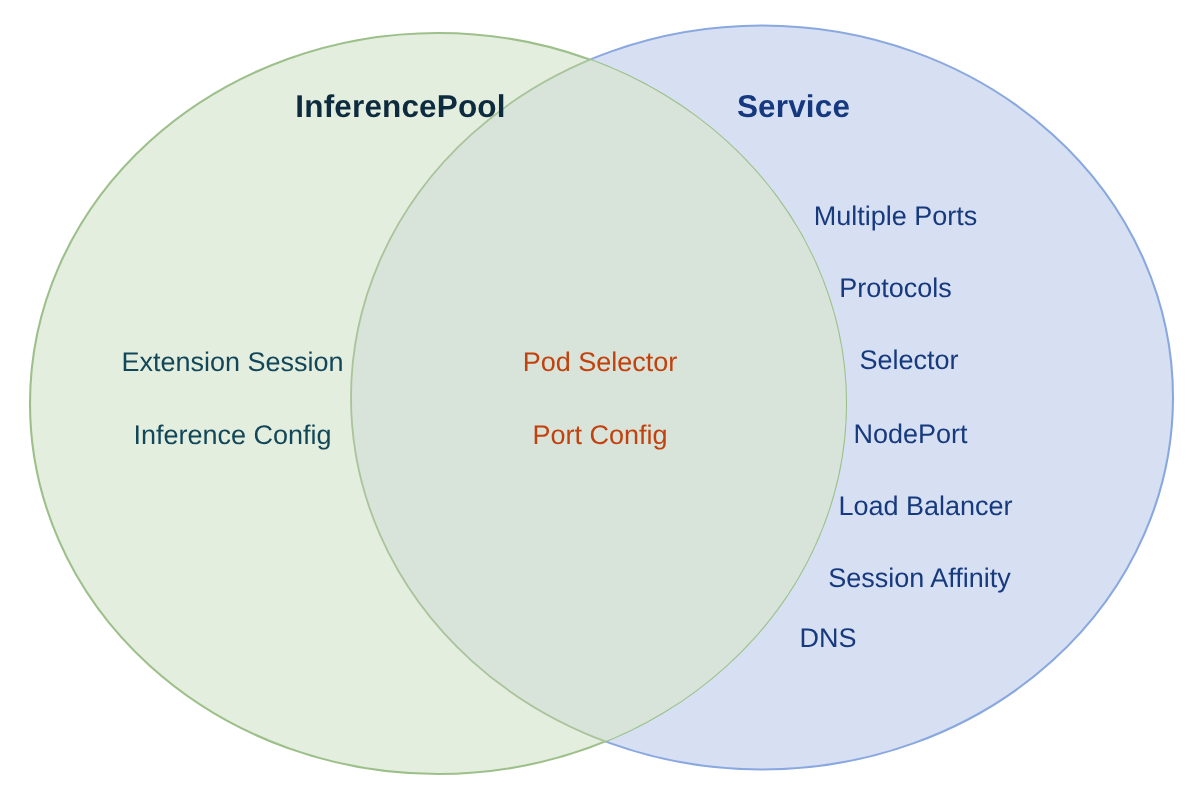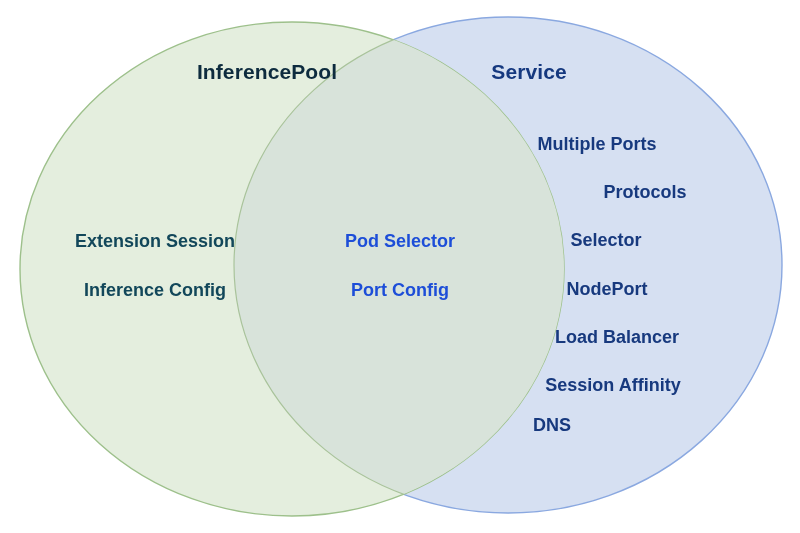--- a/index.html
+++ b/index.html
@@ -58,49 +58,49 @@
   #title-service {
     left: 529px;
     top: 60px;
     color: #15387f;
     text-align: right;
   }
 
   .item {
     position: absolute;
     font-size: 18px;
-    font-weight: bold;
+    font-weight: normal;
     white-space: nowrap;
     transform: translateX(-50%);
     text-align: left;
   }
 
   .item-left {
     color: #12475a;
   }
 
   .item-center {
-    color: #1d4ed8;
+    color: #c2410c;
   }
 
   .item-right {
     color: #17397e;
   }
 
   
   #item-extension-config { left: 155px; top: 231px; }
   #item-inference-config { left: 155px; top: 280px; }
 
   
   #item-pod-selector { left: 400px; top: 231px; }
   #item-port-config   { left: 400px; top: 280px; }
 
   
   #item-multiple-ports   { left: 597px; top: 134px; }
-  #item-protocols        { left: 597px; top: 182px; margin-left: 48px; }
+  #item-protocols        { left: 597px; top: 182px; }
   #item-clusterip        { left: 606px; top: 230px; }
   #item-nodeport         { left: 607px; top: 279px; }
   #item-load-balancer    { left: 617px; top: 327px; }
   #item-session-affinity { left: 613px; top: 375px; }
   #item-dns              { left: 552px; top: 415px; }
 </style>
 </head>
 <body>
 
 <div id="venn-stage">

